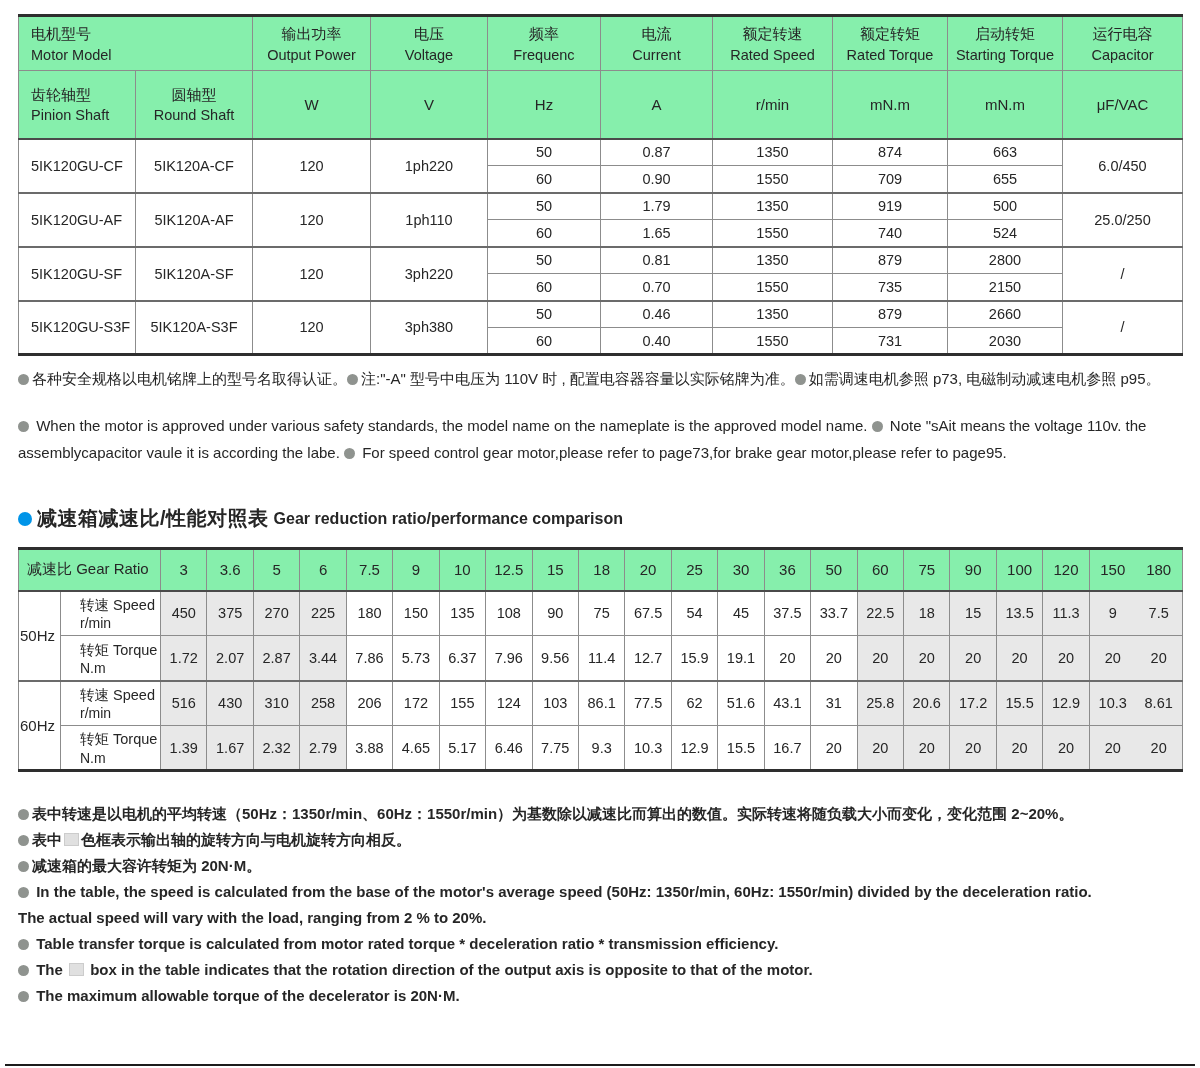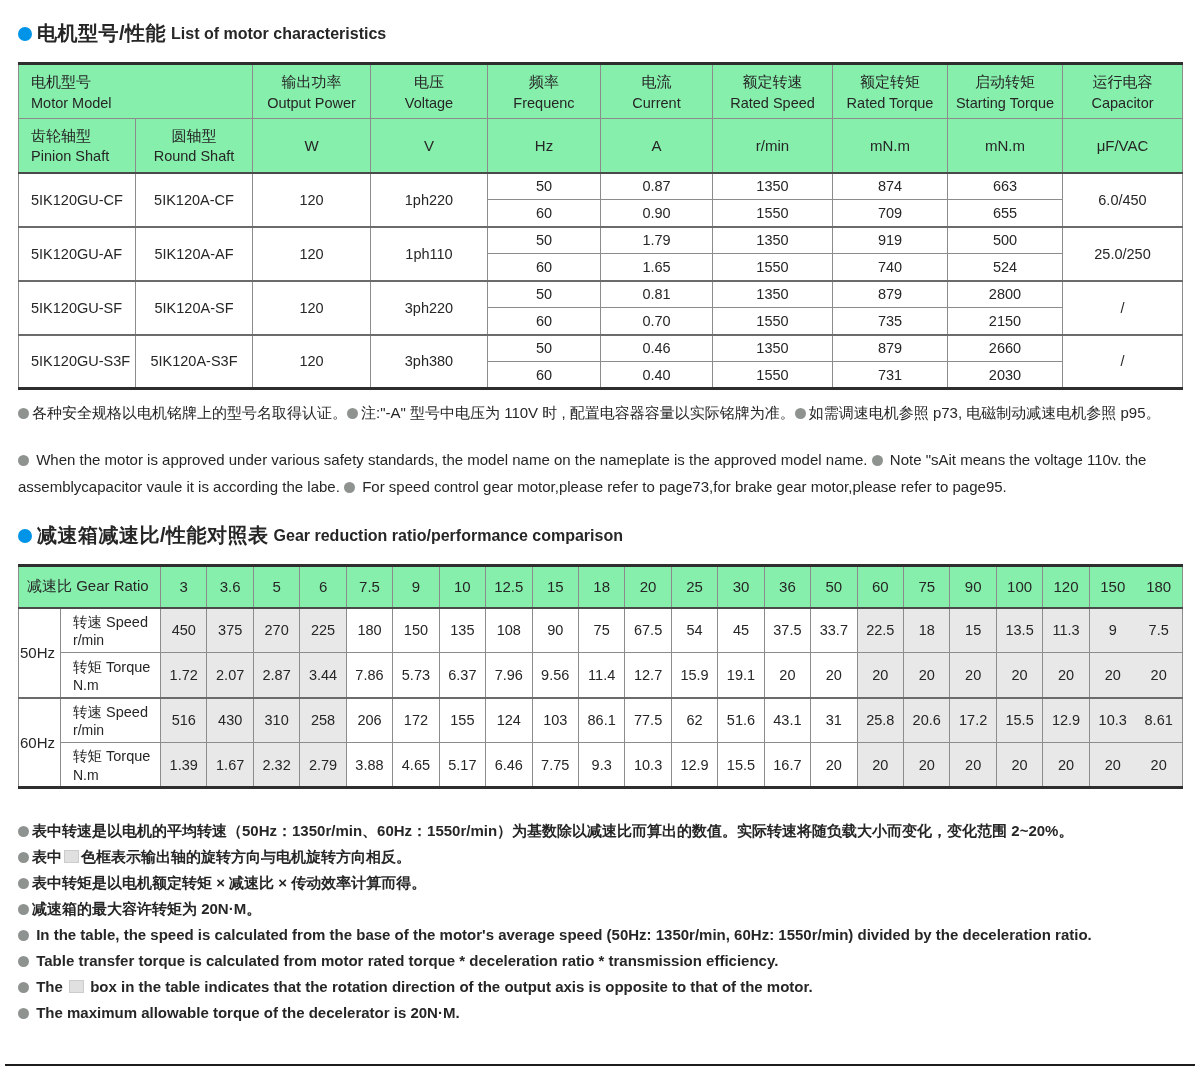--- a/index.html
+++ b/index.html
@@ -26,62 +26,57 @@
   th, td { border:1px solid #8c8c8c; font-weight:normal; text-align:center; padding:0; overflow:hidden; }
   thead th { background:#86efac; }
   .spec-table thead tr:last-child th { border-bottom:2px solid #4a4a4a; }
   tbody tr.group-start td, tbody tr.group-start th { border-top:2px solid #6b6b6b; }
 
   .hzh { font-size:15px; line-height:1.5; }
   .hen { font-size:14.5px; line-height:1.25; }
   .cell-left { text-align:left; padding-left:12px; }
 
   #motor-table thead tr.hr1 { height:55px; }
-  #motor-table thead tr.hr2 { height:54px; }
+  #motor-table thead tr.hr2 { height:68px; }
   #motor-table tbody tr { height:27px; }
   #motor-table tbody td { font-size:14.5px; }
   .unit-cell { font-size:15px; }
 
   
   .notes-wrap { margin-top:9px; }
   .note { margin:0; font-size:15px; line-height:27px; }
   .note .b { display:inline-block; width:11px; height:11px; border-radius:50%; background:#8f938f; margin-right:3px; vertical-align:-1px; }
   .note .swatch { display:inline-block; width:15px; height:13px; background:#e0e0e0; border:1px solid #cccccc; vertical-align:-1px; margin:0 2px; }
   .notes-en { margin-top:20px; }
 
   
-  .section2 { margin-top:22px;text-align:center; }
+  .section2 { margin-top:39px;text-align:center; }
   #gear-table thead tr { height:42px; }
   #gear-table tbody tr { height:45px; }
   #gear-table th { font-size:15px; }
   #gear-table td { font-size:14.5px; }
   #gear-table .corner { text-align:left; padding-left:8px; }
   .freq-cell { background:#ffffff; font-size:14.5px; text-align:left; padding-left:1px; }
-  .row-label { background:#ffffff; text-align:left; padding-left:12px;margin-left:24px; }
+  .row-label { background:#ffffff; text-align:left; padding-left:19px;margin-left:24px; }
   .lab-zh { font-size:14.5px; line-height:1.4; }
   .lab-unit { font-size:14px; line-height:1.15; }
   .shade { background:#e8e8e8; }
   .nr { border-right:none; }
   .nl { border-left:none; }
 
   .notes2 { margin-top:29px;font-weight:bold; }
   .notes2 .note { white-space:nowrap; overflow:hidden; line-height:26px; }
 
   .bottom-rule { position:absolute; left:5px; right:5px; bottom:2px; border-top:2px solid #1c1c1c; }
 </style>
 </head>
 <body>
 
 <div class="page">
 
-  <div class="section-title">
-    <span class="dot"></span>
-    <span class="title-zh">电机型号/性能</span>
-    <span class="title-en">List of motor characteristics</span>
-  </div>
 
   <table id="motor-table" class="spec-table">
     <colgroup>
       <col style="width:117px">
         <col style="width:117px">
         <col style="width:118px">
         <col style="width:117px">
       <col style="width:113px">
         <col style="width:112px">
         <col style="width:120px">
@@ -387,23 +382,23 @@
           <td class="shade">20</td>
           <td class="shade nr">20</td>
           <td class="shade nl">20</td>
         </tr>
       </tbody>
   </table>
 
   <div class="notes-wrap notes2">
       <p class="note"><span class="b"></span><span class="nt">表中转速是以电机的平均转速（50Hz：1350r/min、60Hz：1550r/min）为基数除以减速比而算出的数值。实际转速将随负载大小而变化，变化范围 2~20%。</span></p>
       <p class="note"><span class="b"></span><span class="nt">表中</span><span class="swatch"></span><span class="nt">色框表示输出轴的旋转方向与电机旋转方向相反。</span></p>
-      <p class="note"><span class="b"></span><span class="nt">表中转矩是以电机额定转矩 × 减速比 × 传动效率计算而得。</span></p>
       <p class="note"><span class="b"></span><span class="nt">减速箱的最大容许转矩为 20N·M。</span></p>
       <p class="note"><span class="b"></span><span class="nt"> In the table, the speed is calculated from the base of the motor's average speed (50Hz: 1350r/min, 60Hz: 1550r/min) divided by the deceleration ratio.</span></p>
+      <p class="note"><span class="nt">The actual speed will vary with the load, ranging from 2 % to 20%.</span></p>
       <p class="note"><span class="b"></span><span class="nt"> Table transfer torque is calculated from motor rated torque * deceleration ratio * transmission efficiency.</span></p>
       <p class="note"><span class="b"></span><span class="nt"> The </span><span class="swatch"></span><span class="nt"> box in the table indicates that the rotation direction of the output axis is opposite to that of the motor.</span></p>
       <p class="note"><span class="b"></span><span class="nt"> The maximum allowable torque of the decelerator is 20N·M.</span></p>
     </div>
 
 </div>
 
 <div class="bottom-rule"></div>
 
 </body></html>

